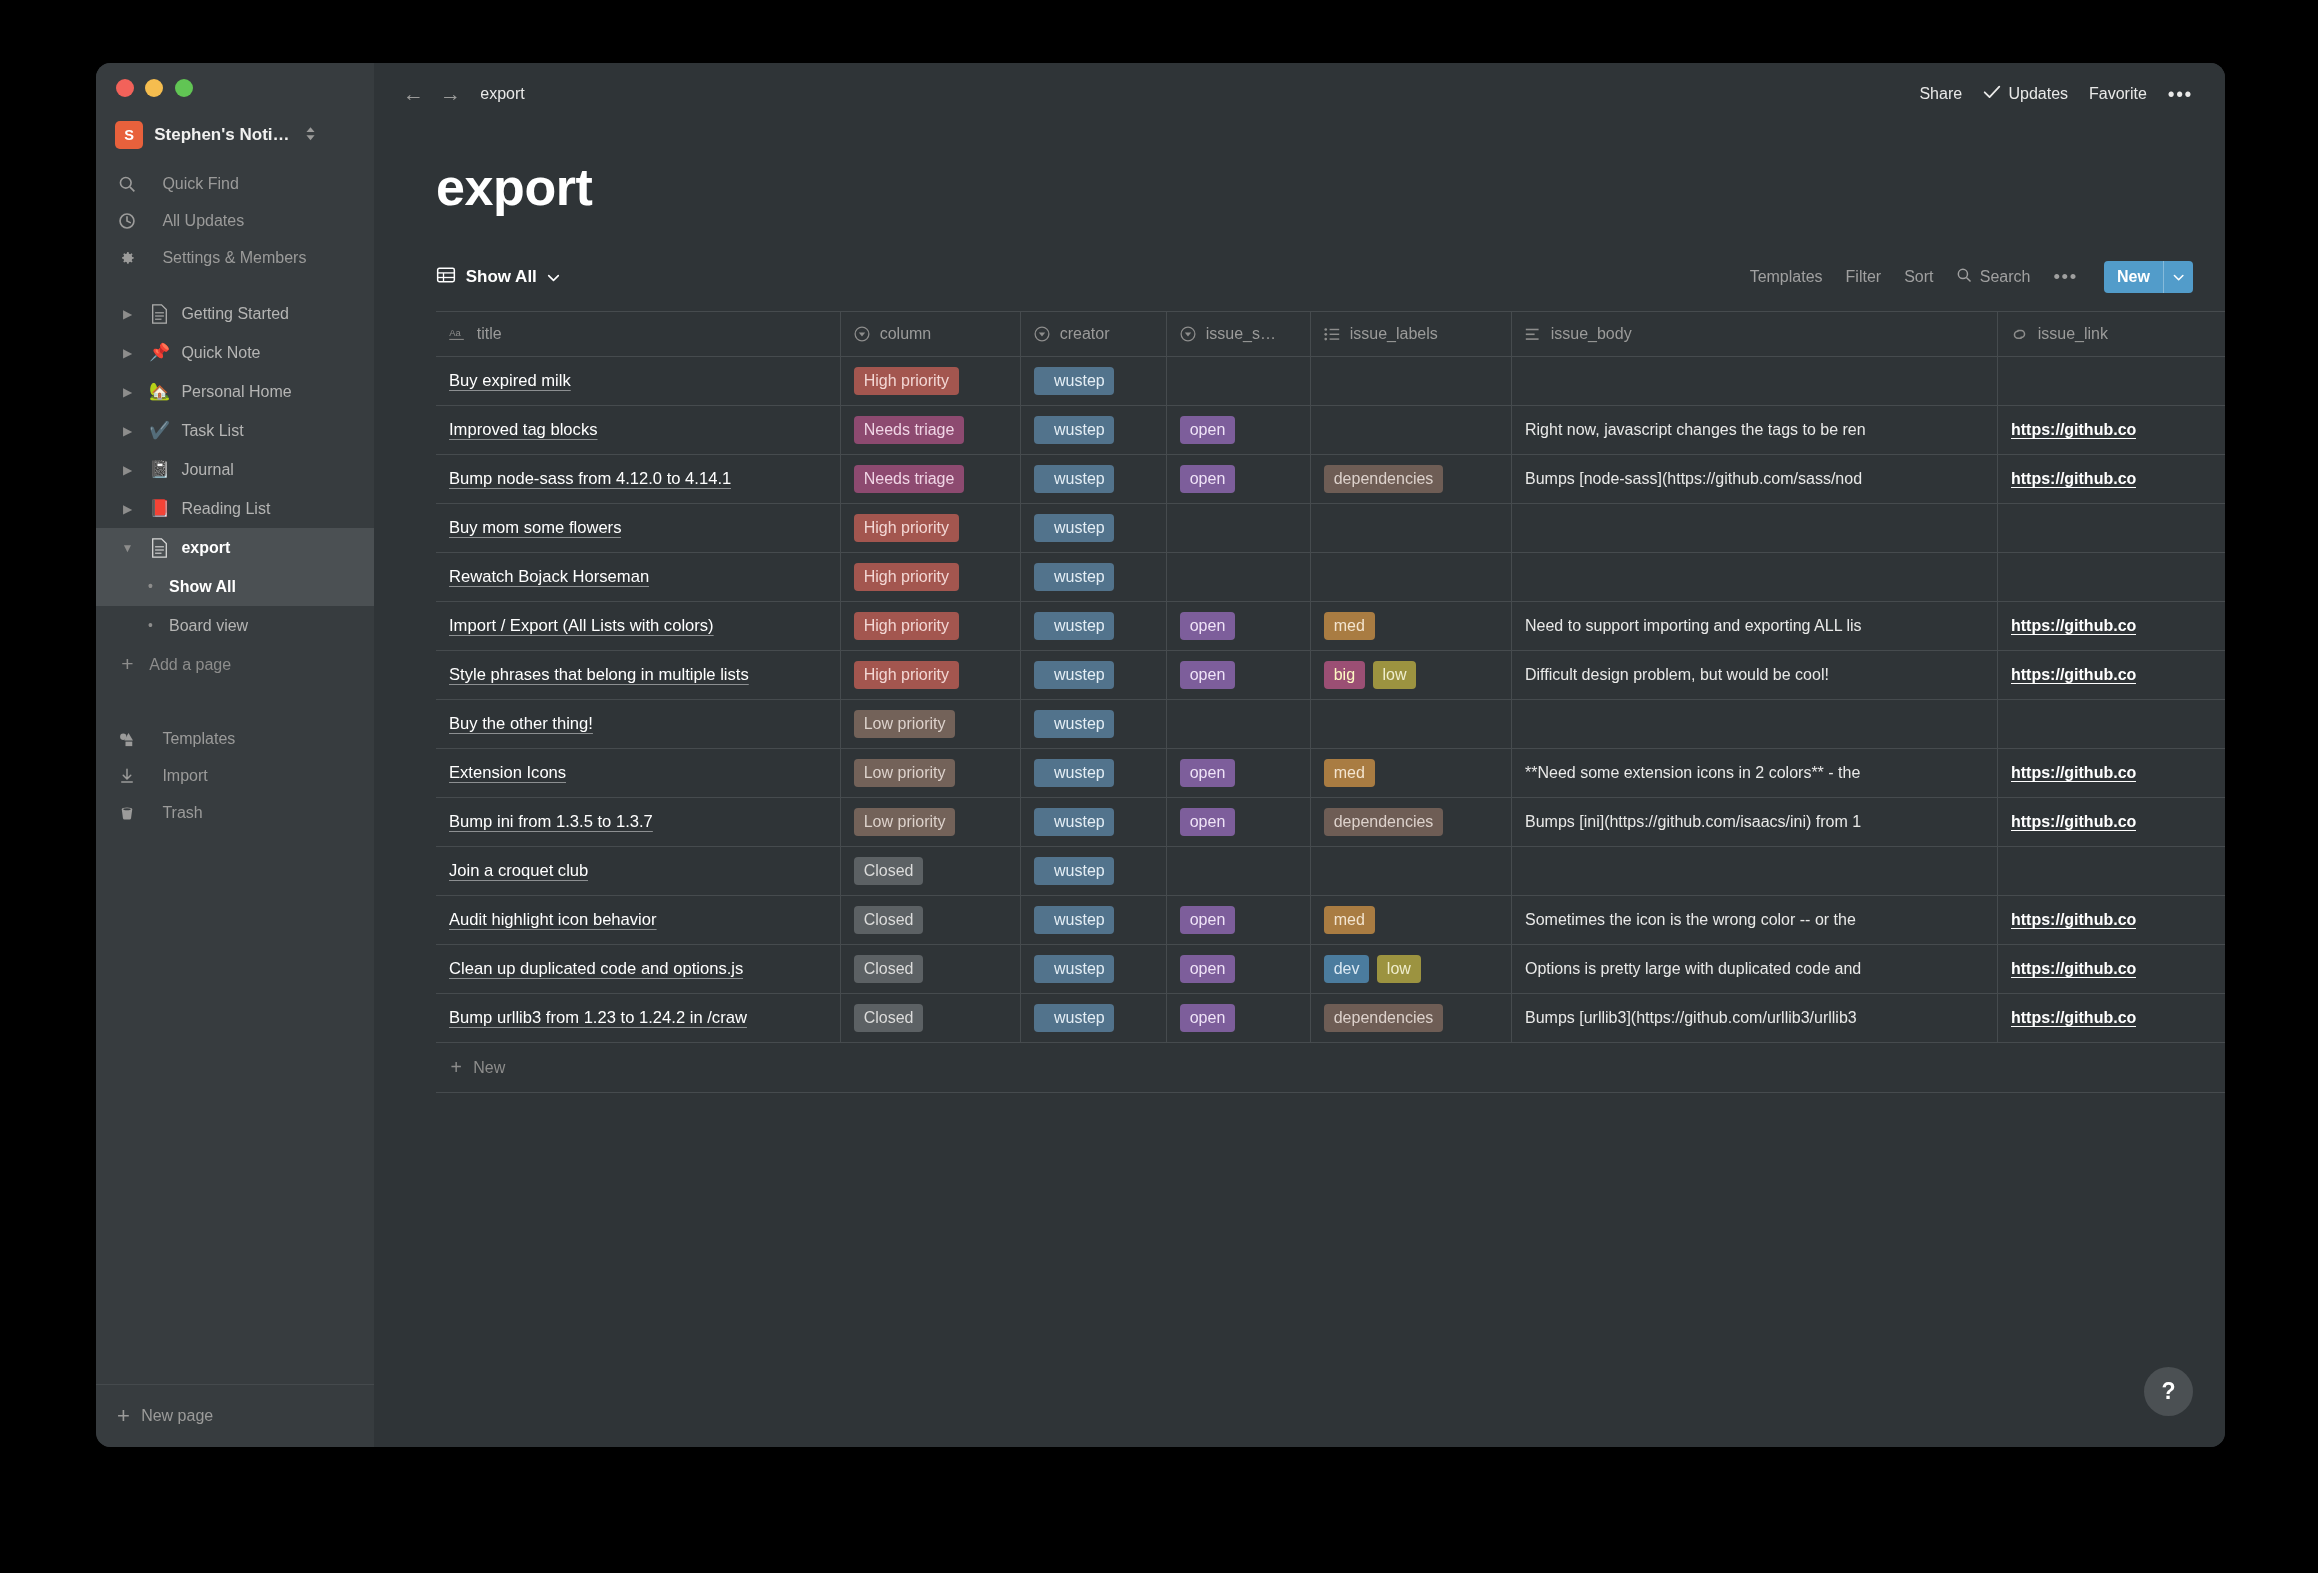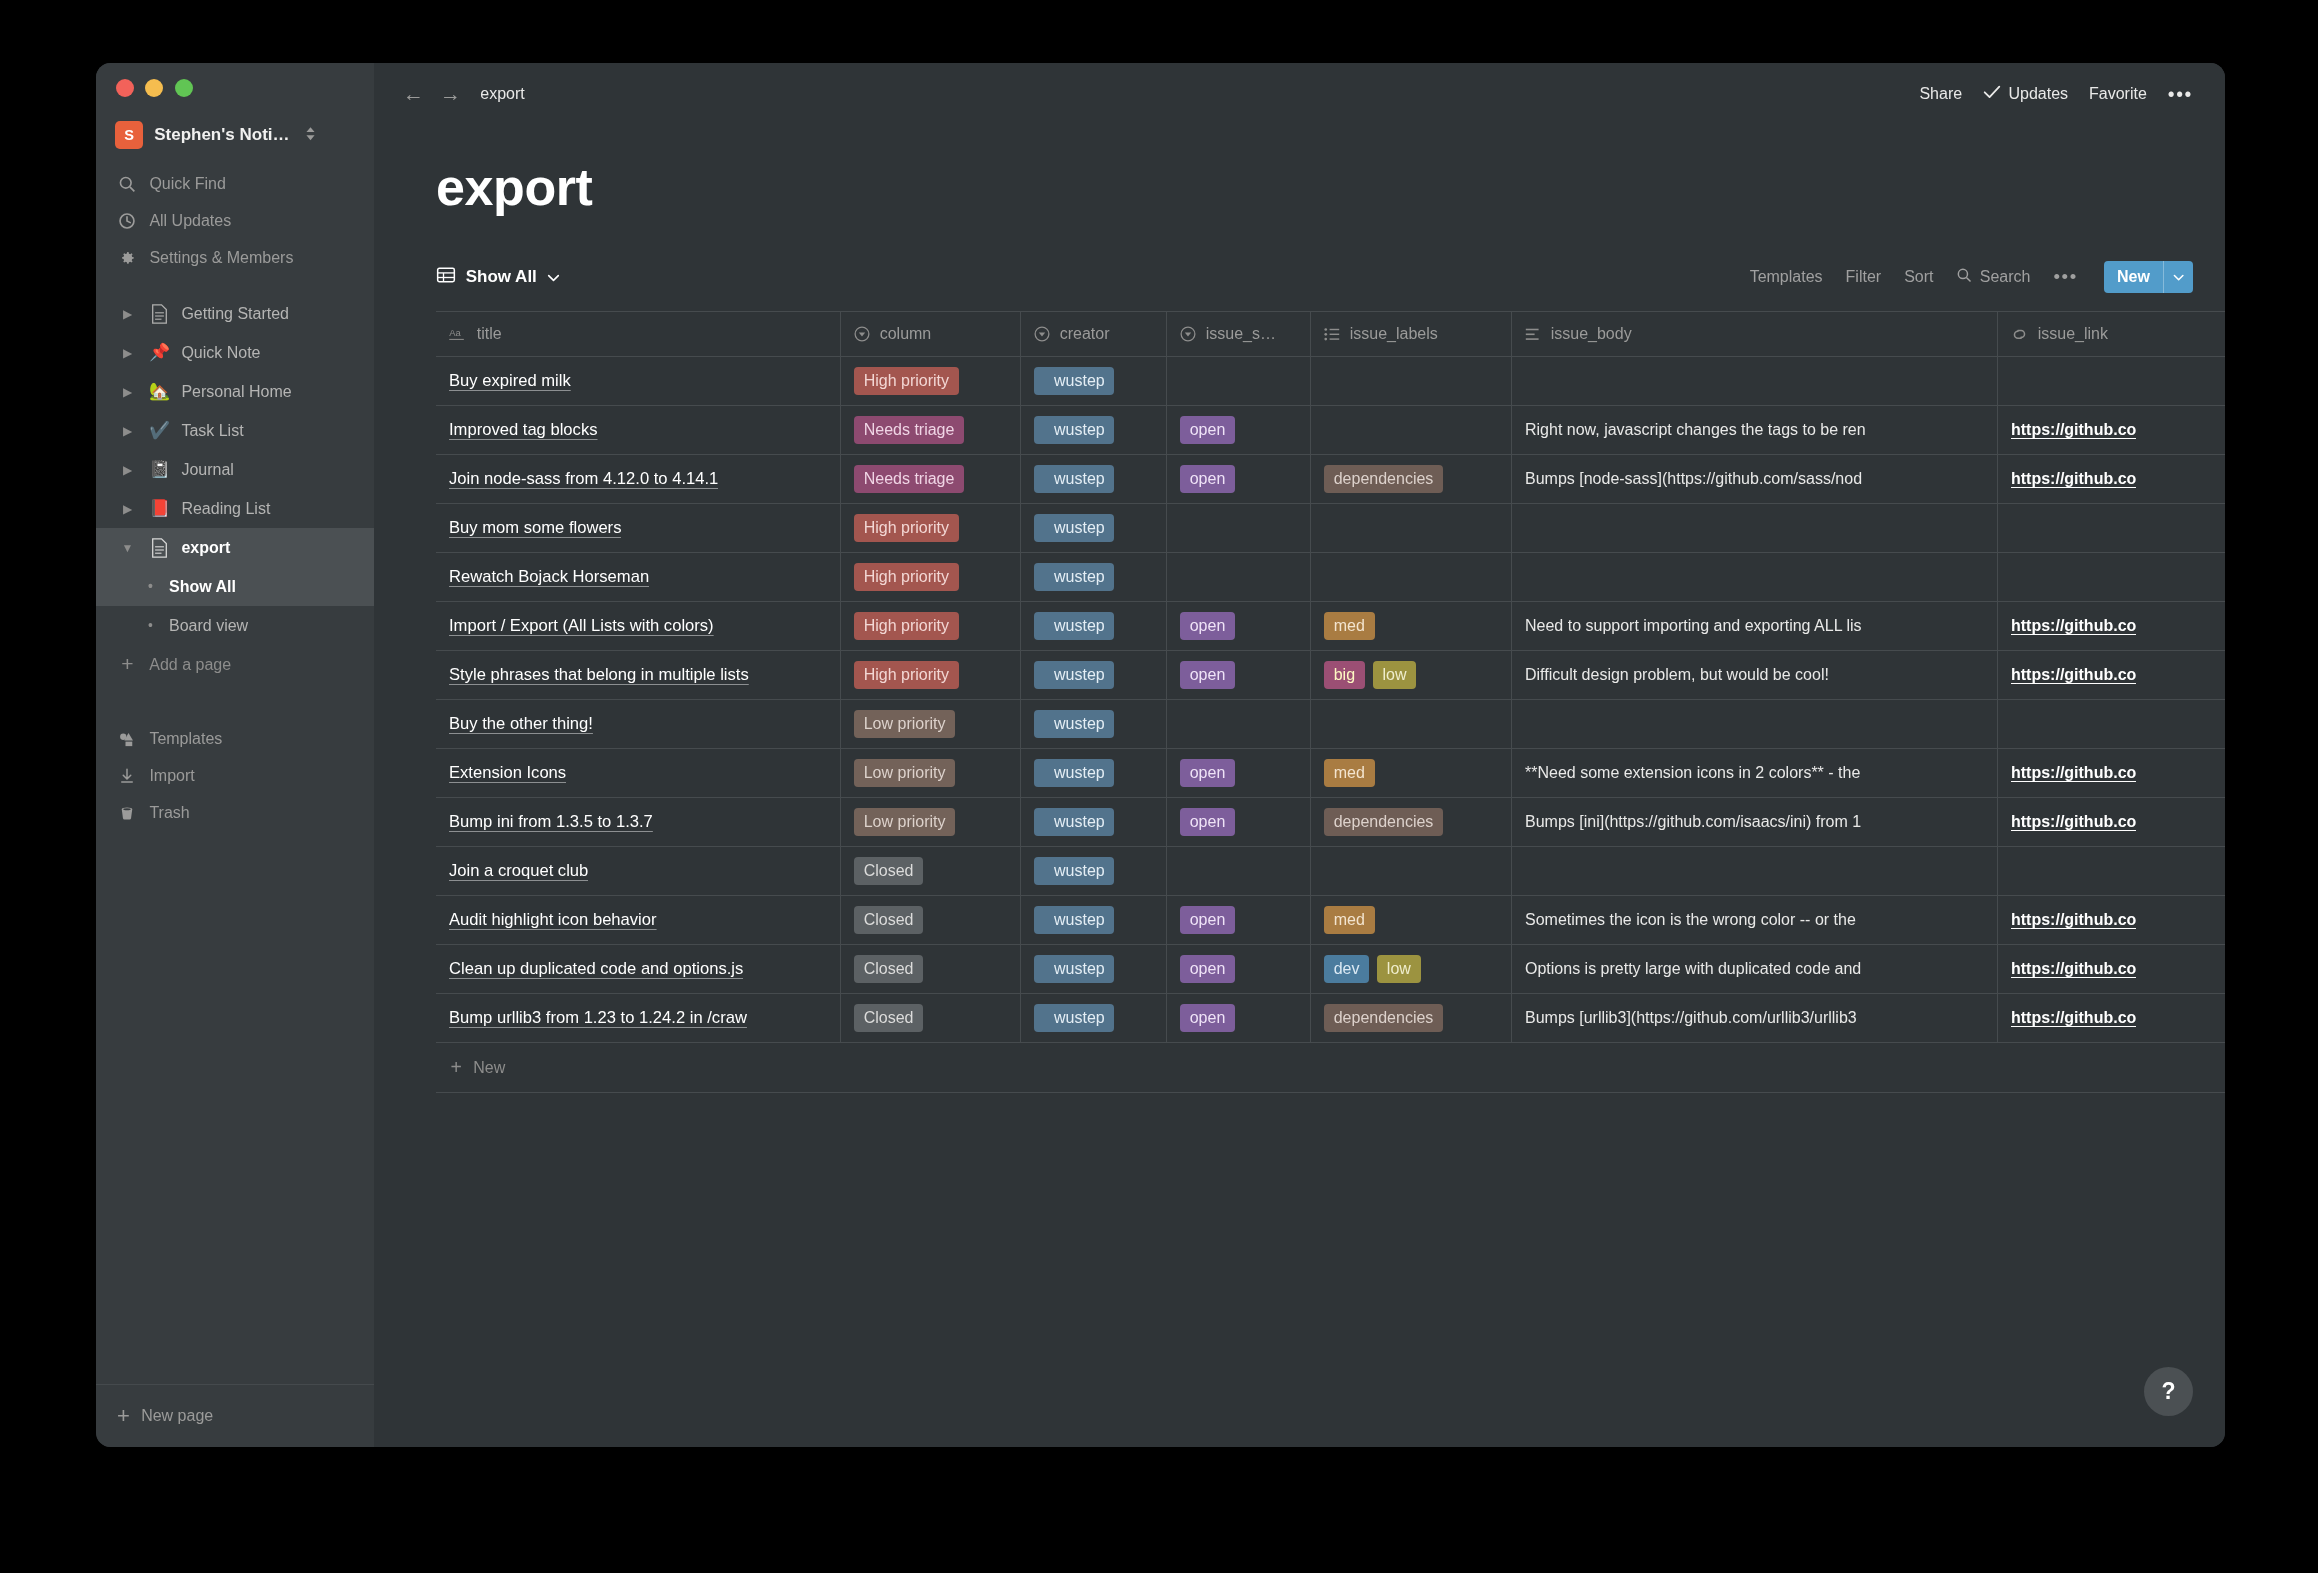--- a/index.html
+++ b/index.html
@@ -59,21 +59,21 @@
     font-size: 17px; font-weight: bold; color: #f1f1f0;
     white-space: nowrap; overflow: hidden;
   }
   .ws-chevrons { margin-left: 3.2px; color: #9b9b9a; font-size: 13px; line-height: 1; }
 
   .nav-group { margin-top: 8px; }
   .nav-item {
     display: flex; align-items: center;
     height: 37px;
     padding-left: 21px;
-    gap: 13px;
+    gap: 26px;
     color: #9b9b9a;
     font-size: 16px;
     cursor: pointer;
     white-space: nowrap;
     overflow: hidden;
   }
   .nav-item .ico { width: 19.4px; flex: 0 0 19.4px; display:flex; align-items:center; justify-content:center; }
   .nav-item .ico svg { display: block; }
 
   .pages { margin-top: 18px; }
@@ -581,21 +581,21 @@
             <div class="tcell c-labels"></div>
             <div class="tcell c-body">
               <span class="cell-text">Right now, javascript changes the tags to be ren</span>
             </div>
             <div class="tcell c-link">
               <span class="cell-link">https://github.co</span>
             </div>
           </div>
           <div class="trow">
             <div class="tcell c-title">
-              <span class="cell-title">Join node-sass from 4.12.0 to 4.14.1</span>
+              <span class="cell-title">Bump node-sass from 4.12.0 to 4.14.1</span>
             </div>
             <div class="tcell c-column">
               <span class="pill p-needs">Needs triage</span>
             </div>
             <div class="tcell c-creator">
               <span class="pill p-creator">wustep</span>
             </div>
             <div class="tcell c-status">
               <span class="pill p-open">open</span>
             </div>

